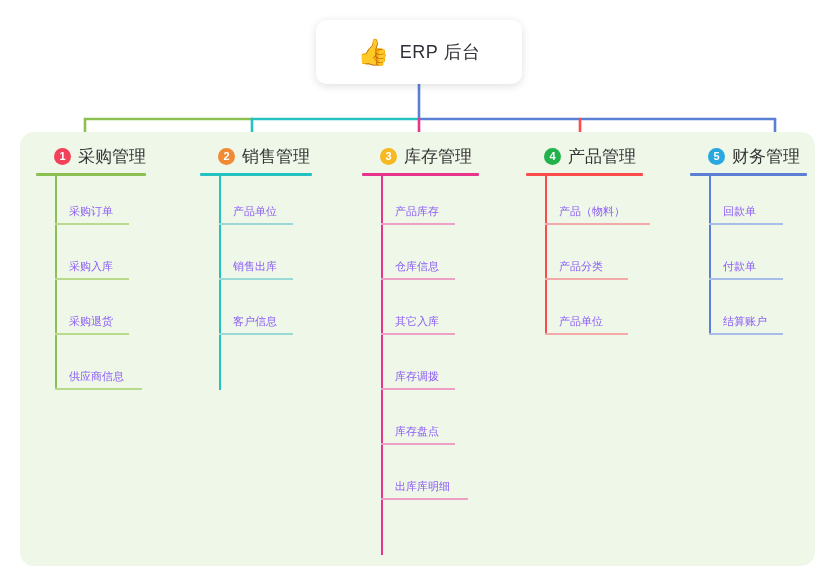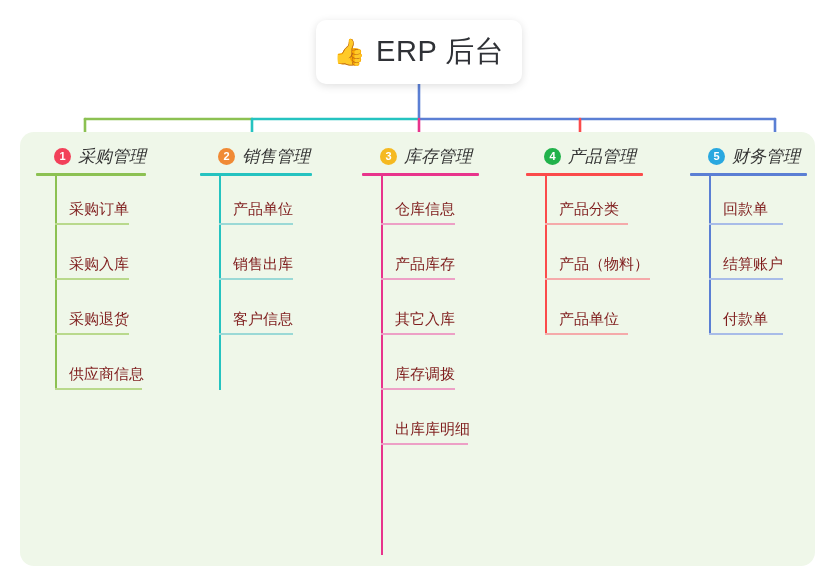--- a/index.html
+++ b/index.html
@@ -30,21 +30,21 @@
     justify-content: center;
     gap: 10px;
     box-sizing: border-box;
   }
   #root-card .thumb {
     font-size: 26px;
     line-height: 1;
     color: #f4b942;
   }
   #root-card .root-title {
-    font-size: 29px;
+    font-size: 18px;
     color: #2f3136;
     letter-spacing: 0.5px;
     white-space: nowrap;
   }
 
   
   #connectors {
     position: absolute;
     left: 0;
     top: 0;
@@ -84,21 +84,20 @@
     color: #ffffff;
     font-size: 11px;
     line-height: 17px;
     text-align: center;
     font-weight: bold;
     flex: 0 0 auto;
   }
   .col-title {
     font-size: 17px;
     color: #333333;
-    font-style: italic;
   }
   .header-rule {
     height: 3px;
     margin-top: 5px;
     border-radius: 1px;
   }
 
   .items {
     position: relative;
     margin-top: 0;
@@ -110,22 +109,22 @@
     width: 2px;
   }
   .item {
     position: relative;
     height: 55px;
   }
   .item-label {
     position: absolute;
     left: 33px;
     bottom: 12px;
-    font-size: 15px;
-    color: #7f1d1d;
+    font-size: 11px;
+    color: #8b5cf6;
     white-space: nowrap;
   }
   .item-rule {
     position: absolute;
     left: 19px;
     bottom: 6px;
     height: 2px;
   }
 </style>
 </head>
@@ -201,78 +200,82 @@
     </div>
     <div class="column" style="left: 362px; width: 150px;">
       <div class="col-header">
         <span class="badge" style="background: rgb(245, 185, 33);">3</span>
         <span class="col-title">库存管理</span>
       </div>
       <div class="header-rule" style="background: rgb(232, 52, 140); width: 117px;"></div>
       <div class="items">
         <div class="spine" style="background: rgb(232, 52, 140); height: 379px;"></div>
         <div class="item">
+          <span class="item-label">产品库存</span>
+          <div class="item-rule" style="background: rgb(237, 160, 198); width: 74px;"></div>
+        </div>
+        <div class="item">
           <span class="item-label">仓库信息</span>
           <div class="item-rule" style="background: rgb(237, 160, 198); width: 74px;"></div>
         </div>
         <div class="item">
-          <span class="item-label">产品库存</span>
-          <div class="item-rule" style="background: rgb(237, 160, 198); width: 74px;"></div>
-        </div>
-        <div class="item">
           <span class="item-label">其它入库</span>
           <div class="item-rule" style="background: rgb(237, 160, 198); width: 74px;"></div>
         </div>
         <div class="item">
           <span class="item-label">库存调拨</span>
+          <div class="item-rule" style="background: rgb(237, 160, 198); width: 74px;"></div>
+        </div>
+        <div class="item">
+          <span class="item-label">库存盘点</span>
           <div class="item-rule" style="background: rgb(237, 160, 198); width: 74px;"></div>
         </div>
         <div class="item">
           <span class="item-label">出库库明细</span>
           <div class="item-rule" style="background: rgb(237, 160, 198); width: 87px;"></div>
         </div>
       </div>
     </div>
     <div class="column" style="left: 526px; width: 150px;">
       <div class="col-header">
         <span class="badge" style="background: rgb(33, 178, 75);">4</span>
         <span class="col-title">产品管理</span>
       </div>
       <div class="header-rule" style="background: rgb(251, 75, 75); width: 117px;"></div>
       <div class="items">
         <div class="spine" style="background: rgb(251, 75, 75); height: 159px;"></div>
         <div class="item">
+          <span class="item-label">产品（物料）</span>
+          <div class="item-rule" style="background: rgb(245, 170, 170); width: 105px;"></div>
+        </div>
+        <div class="item">
           <span class="item-label">产品分类</span>
           <div class="item-rule" style="background: rgb(245, 170, 170); width: 83px;"></div>
         </div>
         <div class="item">
-          <span class="item-label">产品（物料）</span>
-          <div class="item-rule" style="background: rgb(245, 170, 170); width: 105px;"></div>
-        </div>
-        <div class="item">
           <span class="item-label">产品单位</span>
           <div class="item-rule" style="background: rgb(245, 170, 170); width: 83px;"></div>
         </div>
       </div>
     </div>
     <div class="column" style="left: 690px; width: 125px;">
       <div class="col-header">
         <span class="badge" style="background: rgb(41, 168, 224);">5</span>
         <span class="col-title">财务管理</span>
       </div>
       <div class="header-rule" style="background: rgb(91, 127, 212); width: 117px;"></div>
       <div class="items">
         <div class="spine" style="background: rgb(91, 127, 212); height: 159px;"></div>
         <div class="item">
           <span class="item-label">回款单</span>
           <div class="item-rule" style="background: rgb(168, 188, 232); width: 74px;"></div>
         </div>
         <div class="item">
+          <span class="item-label">付款单</span>
+          <div class="item-rule" style="background: rgb(168, 188, 232); width: 74px;"></div>
+        </div>
+        <div class="item">
           <span class="item-label">结算账户</span>
           <div class="item-rule" style="background: rgb(168, 188, 232); width: 74px;"></div>
         </div>
-        <div class="item">
-          <span class="item-label">付款单</span>
-          <div class="item-rule" style="background: rgb(168, 188, 232); width: 74px;"></div>
-        </div>
       </div>
     </div>
   </div>
 
 </body></html>

